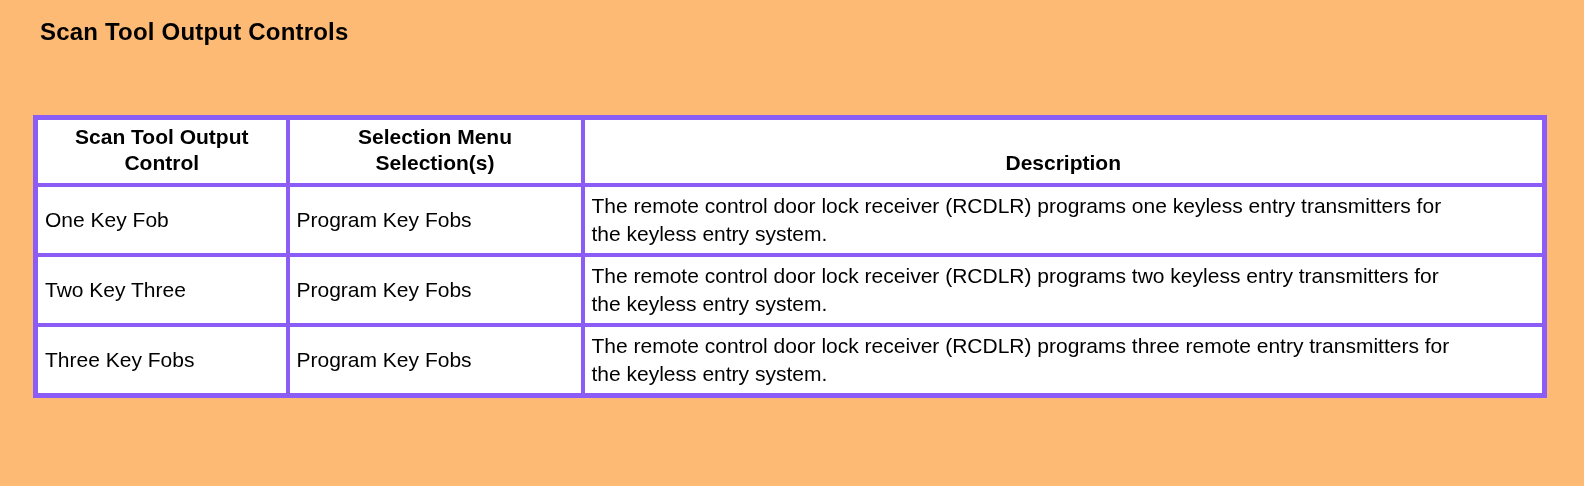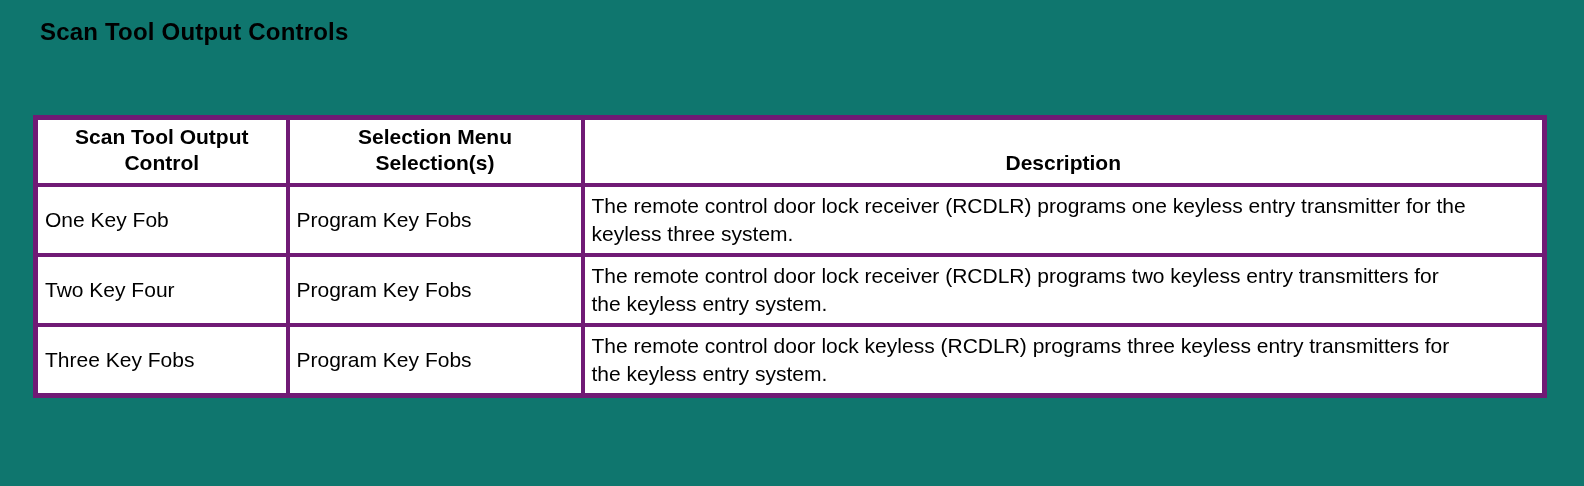--- a/index.html
+++ b/index.html
@@ -6,40 +6,40 @@
   html, body {
     width: 1584px; height: 486px;
     background: #ffffff;
     font-family: "Liberation Sans", sans-serif;
     color: #000000;
     overflow: hidden;
   }
   .page {
     position: relative;
     width: 1584px; height: 486px;
-    background: #0f766e;
+    background: #fdba74;
   }
   .title {
     position: absolute;
     left: 40px; top: 18px;
     font-size: 24px;
     font-weight: bold;
     letter-spacing: 0.2px;
     white-space: nowrap;
   }
   table.st-table {
     position: absolute;
     left: 33px; top: 115px;
     width: 1514px;
     border-collapse: collapse;
     table-layout: fixed;
     background: #ffffff;
   }
   table.st-table, table.st-table th, table.st-table td {
-    border: 4px solid #701a75;
+    border: 4px solid #8b5cf6;
   }
   table.st-table { border-width: 5px; }
   col.c-control { width: 252px; }
   col.c-menu    { width: 295px; }
   col.c-desc    { width: auto; }
   th {
     height: 64px;
     font-size: 21px;
     font-weight: bold;
     text-align: center;
@@ -79,33 +79,33 @@
         <th>Scan Tool Output Control</th>
         <th>Selection Menu Selection(s)</th>
         <th>Description</th>
       </tr>
     </thead>
     <tbody>
       <tr>
         <td>One Key Fob</td>
         <td>Program Key Fobs</td>
         <td>
-          <div class="desc-text">The remote control door lock receiver (RCDLR) programs one keyless entry transmitter for the keyless three system.</div>
+          <div class="desc-text">The remote control door lock receiver (RCDLR) programs one keyless entry transmitters for the keyless entry system.</div>
         </td>
       </tr>
       <tr>
-        <td>Two Key Four</td>
+        <td>Two Key Three</td>
         <td>Program Key Fobs</td>
         <td>
           <div class="desc-text">The remote control door lock receiver (RCDLR) programs two keyless entry transmitters for the keyless entry system.</div>
         </td>
       </tr>
       <tr>
         <td>Three Key Fobs</td>
         <td>Program Key Fobs</td>
         <td>
-          <div class="desc-text">The remote control door lock keyless (RCDLR) programs three keyless entry transmitters for the keyless entry system.</div>
+          <div class="desc-text">The remote control door lock receiver (RCDLR) programs three remote entry transmitters for the keyless entry system.</div>
         </td>
       </tr>
     </tbody>
   </table>
 
 </div>
 
 </body></html>

